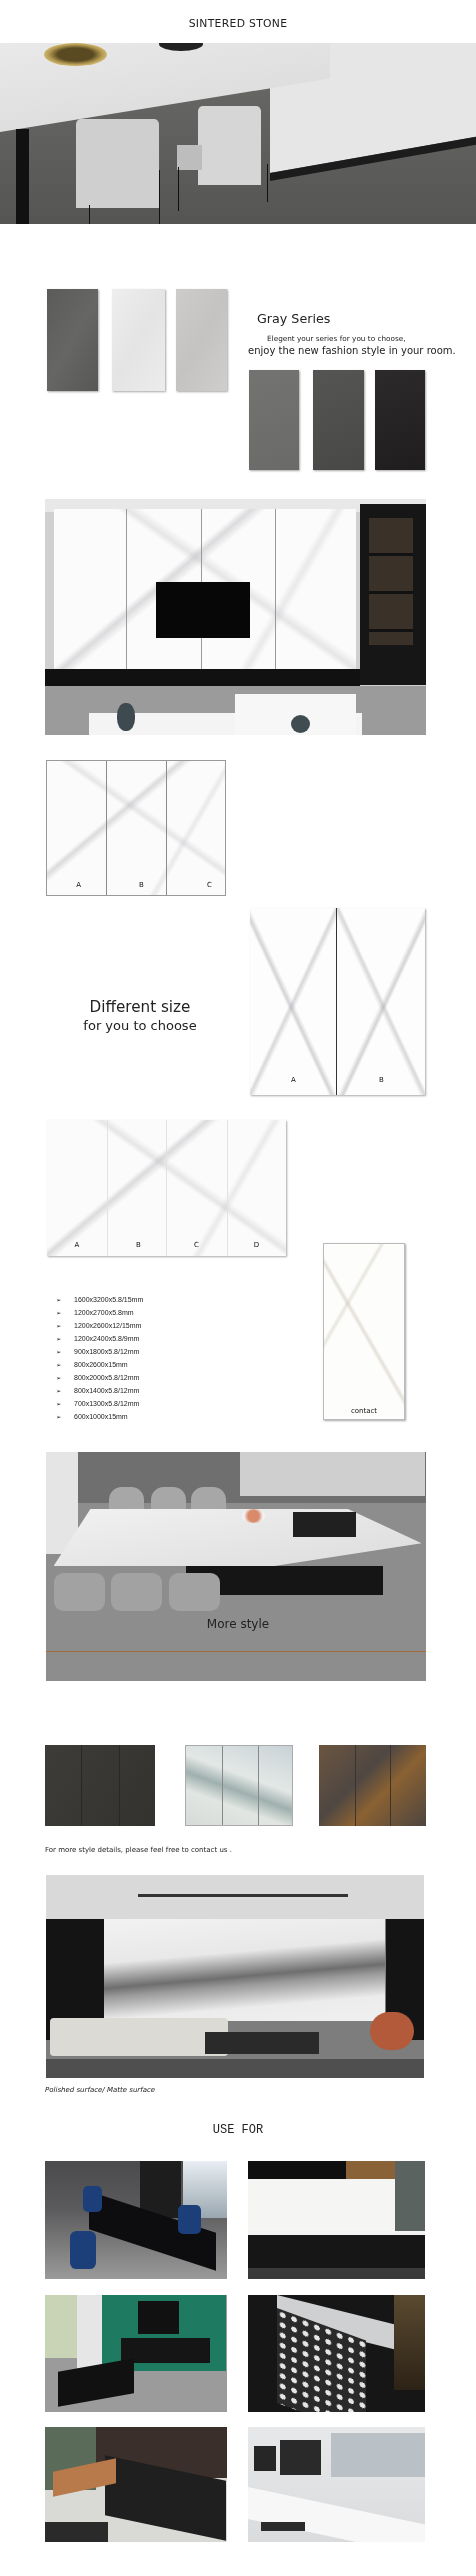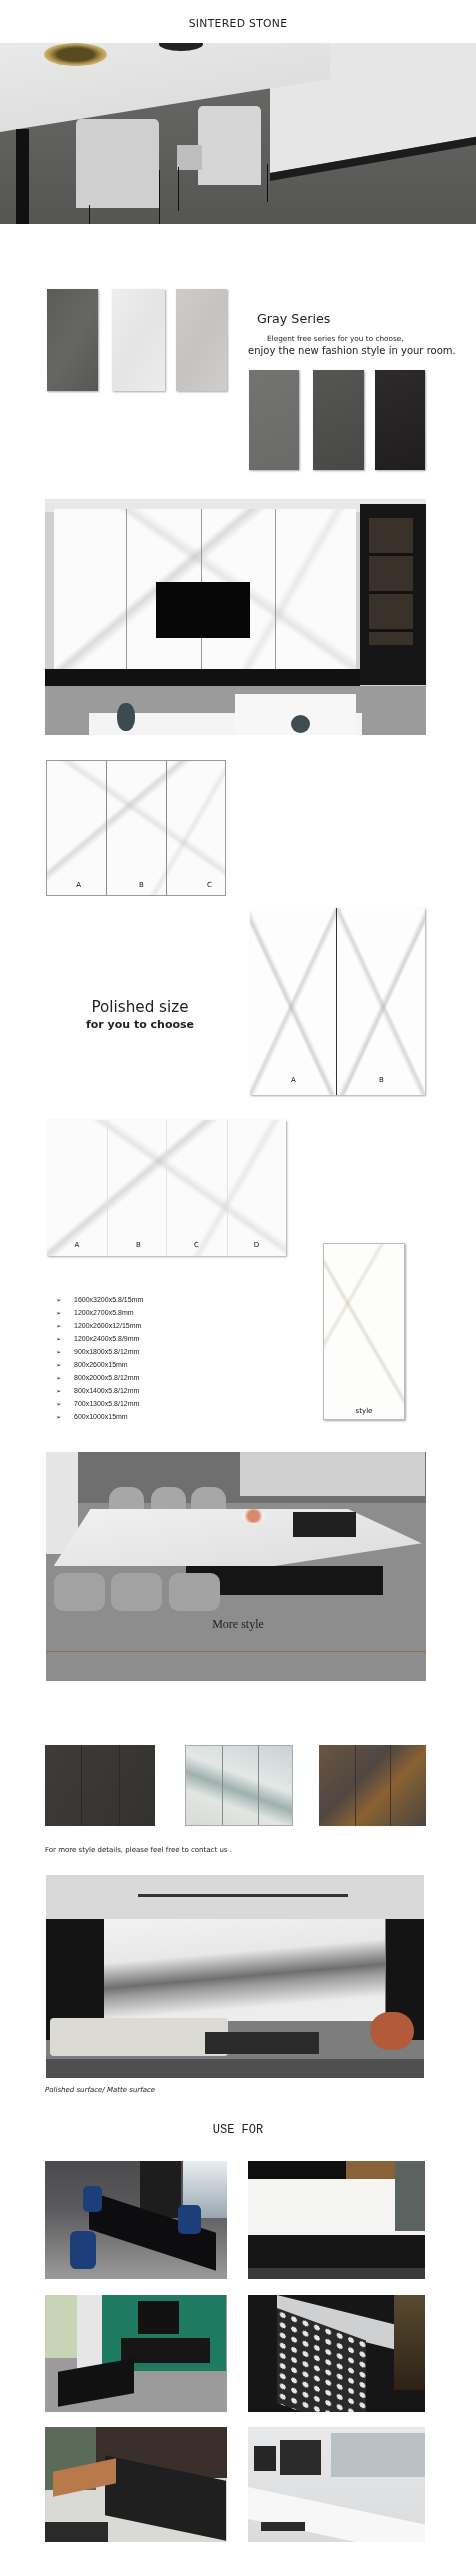--- a/index.html
+++ b/index.html
@@ -50,21 +50,21 @@
   <div class="abs" style="left:267px; top:121px; width:1.3px; height:38px; background:#111;"></div>
 </div>
 
 <div>
   <div class="img shadow" style="left:47px; top:289px; width:51px; height:102px; background:linear-gradient(120deg,#5b5b5a,#666665,#575756);"></div>
   <div class="img shadow" style="left:112px; top:289px; width:53px; height:102px; background:linear-gradient(120deg,#eeeeee,#e4e4e4,#ececec);"></div>
   <div class="img shadow" style="left:176px; top:289px; width:51px; height:102px; background:linear-gradient(120deg,#cdcccb,#c4c3c1,#cfcecc);"></div>
 </div>
 
 <div class="abs" style="left:257px; top:311px; font-size:12.7px; color:#222;">Gray Series</div>
-<div class="abs" style="left:267px; top:334px; font-size:7.3px; color:#222; white-space:nowrap;">Elegent free series for you to choose,</div>
+<div class="abs" style="left:267px; top:334px; font-size:7.3px; color:#222; white-space:nowrap;">Elegent your series for you to choose,</div>
 <div class="abs" style="left:248px; top:345px; font-size:10px; color:#222; white-space:nowrap;">enjoy the new fashion style in your room.</div>
 
 <div>
   <div class="img shadow" style="left:249px; top:370px; width:50px; height:100px; background:linear-gradient(160deg,#737372,#6a6a69);"></div>
   <div class="img shadow" style="left:313px; top:370px; width:51px; height:100px; background:linear-gradient(160deg,#555554,#484847);"></div>
   <div class="img shadow" style="left:375px; top:370px; width:50px; height:100px; background:linear-gradient(160deg,#2c2a2a,#1f1d1d);"></div>
 </div>
 
 <div class="img" style="left:45px; top:499px; width:381px; height:236px; background:#d0d0d0;">
   <div class="abs" style="left:0; top:0; width:381px; height:12.7px; background:#e8e8e8;"></div>
@@ -85,22 +85,22 @@
 
 <div class="img" style="left:46px; top:760px; width:180px; height:136px; border:0.6px solid #999; box-sizing:border-box;">
   <div class="abs marble-white" style="left:0; top:0; width:100%; height:100%;"></div>
   <div class="divider-v" style="left:59px;"></div>
   <div class="divider-v" style="left:119px;"></div>
   <div class="slab-label" style="left:25.4px; top:120px; width:12.7px;">A</div>
   <div class="slab-label" style="left:88px; top:120px; width:12.7px;">B</div>
   <div class="slab-label" style="left:156px; top:120px; width:12.7px;">C</div>
 </div>
 
-<div class="abs" style="left:83px; top:998px; width:114px; text-align:center; font-size:15.2px; color:#222; white-space:nowrap;">Polished size</div>
-<div class="abs" style="left:83px; top:1018px; width:114px; text-align:center; font-size:11px; color:#222;font-weight:bold;">for you to choose</div>
+<div class="abs" style="left:83px; top:998px; width:114px; text-align:center; font-size:15.2px; color:#222; white-space:nowrap;">Different size</div>
+<div class="abs" style="left:83px; top:1018px; width:114px; text-align:center; font-size:13px; color:#222;">for you to choose</div>
 
 <div class="img shadow" style="left:250px; top:908px; width:175px; height:187px; background:#fdfdfd;">
   <div class="abs" style="left:0; top:0; width:87px; height:187px;
        background:
         linear-gradient(65deg, transparent 45%, rgba(170,170,175,0.5) 47%, transparent 50%),
         linear-gradient(115deg, transparent 48%, rgba(170,170,175,0.45) 50%, transparent 53%),
         #fdfdfd;"></div>
   <div class="abs" style="left:87px; top:0; width:88px; height:187px;
        background:
         linear-gradient(-65deg, transparent 45%, rgba(170,170,175,0.5) 47%, transparent 50%),
@@ -134,41 +134,41 @@
   <li><span class="arrow">➢</span><span>700x1300x5.8/12mm</span></li>
   <li><span class="arrow">➢</span><span>600x1000x15mm</span></li>
 </ul>
 
 <div class="img shadow" style="left:323px; top:1243px; width:82px; height:177px; border:0.6px solid #bbb; box-sizing:border-box;">
   <div class="abs" style="left:0; top:0; width:100%; height:100%;
        background:
         linear-gradient(60deg, transparent 48%, rgba(200,195,175,0.5) 50%, transparent 52%),
         linear-gradient(120deg, transparent 30%, rgba(200,195,175,0.4) 32%, transparent 34%),
         #fdfdfc;"></div>
-  <div class="slab-label" style="left:0; top:163px; width:100%; font-size:7px;">style</div>
+  <div class="slab-label" style="left:0; top:163px; width:100%; font-size:7px;">contact</div>
 </div>
 
 <div class="img" style="left:46px; top:1452px; width:380px; height:229px; background:#8d8d8d;">
   <div class="abs" style="left:0; top:0; width:380px; height:51px; background:#6f6f6f;"></div>
   <div class="abs" style="left:194px; top:0; width:185px; height:44px; background:#cfcfcf;"></div>
   <div class="abs" style="left:0; top:0; width:32px; height:102px; background:#e5e5e5;"></div>
   <div class="abs" style="left:63px; top:35px; width:35px; height:25.4px; border-radius:12.7px 12.7px 0 0; background:#a7a7a7;"></div>
   <div class="abs" style="left:105px; top:35px; width:35px; height:25.4px; border-radius:12.7px 12.7px 0 0; background:#a7a7a7;"></div>
   <div class="abs" style="left:145px; top:35px; width:35px; height:25.4px; border-radius:12.7px 12.7px 0 0; background:#a7a7a7;"></div>
   <div class="abs" style="left:7.6px; top:57px; width:368px; height:57px; background:linear-gradient(170deg,#f1f1f1,#dcdcdc); clip-path:polygon(10% 0,80% 0,100% 60%,60% 100%,0 100%);"></div>
   <div class="abs" style="left:247px; top:60px; width:63px; height:25.4px; background:#202020;"></div>
   <div class="abs" style="left:196px; top:57px; width:23px; height:14px; border-radius:50%; background:radial-gradient(circle,#d88a6a 40%,#f2f2f2 70%);"></div>
   <div class="abs" style="left:140px; top:114px; width:197px; height:29px; background:#151515;"></div>
   <div class="abs" style="left:7.6px; top:121px; width:51px; height:38px; border-radius:9.5px; background:#a2a2a2;"></div>
   <div class="abs" style="left:65px; top:121px; width:51px; height:38px; border-radius:9.5px; background:#a2a2a2;"></div>
   <div class="abs" style="left:123px; top:121px; width:51px; height:38px; border-radius:9.5px; background:#a2a2a2;"></div>
   <div class="abs" style="left:0; top:199px; width:380px; height:1.3px; background:#a06a3a;"></div>
 </div>
 
-<div class="title" style="top:1617px; font-size:12px;font-family:Liberation Serif, serif;">More style</div>
+<div class="title" style="top:1617px; font-size:12px;">More style</div>
 <div>
   <div class="img" style="left:45px; top:1745px; width:110px; height:81px; background:linear-gradient(120deg,#3e3c38,#34322f);">
     <div class="abs" style="left:36px; top:0; width:0.6px; height:100%; background:#2a2826;"></div>
     <div class="abs" style="left:74px; top:0; width:0.6px; height:100%; background:#2a2826;"></div>
   </div>
   <div class="img" style="left:185px; top:1745px; width:108px; height:81px; background:linear-gradient(200deg,#c8d2d6 0%,#e3e8e6 40%,#9fb0ae 55%,#e1e6e2 70%,#d6dbd8 100%); border:0.6px solid #aaa; box-sizing:border-box;">
     <div class="abs" style="left:36px; top:0; width:0.6px; height:100%; background:#888;"></div>
     <div class="abs" style="left:72px; top:0; width:0.6px; height:100%; background:#888;"></div>
   </div>
   <div class="img" style="left:319px; top:1745px; width:107px; height:81px; background:linear-gradient(135deg,#6b5540,#4f4742 40%,#8a6132 60%,#4d4540);">

